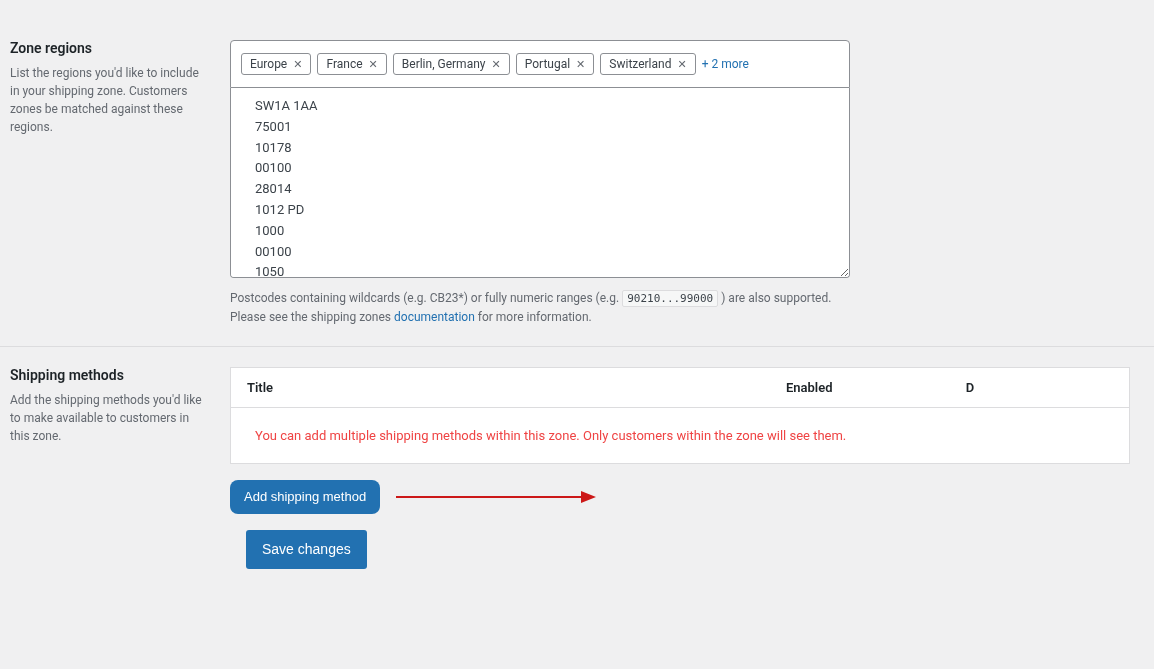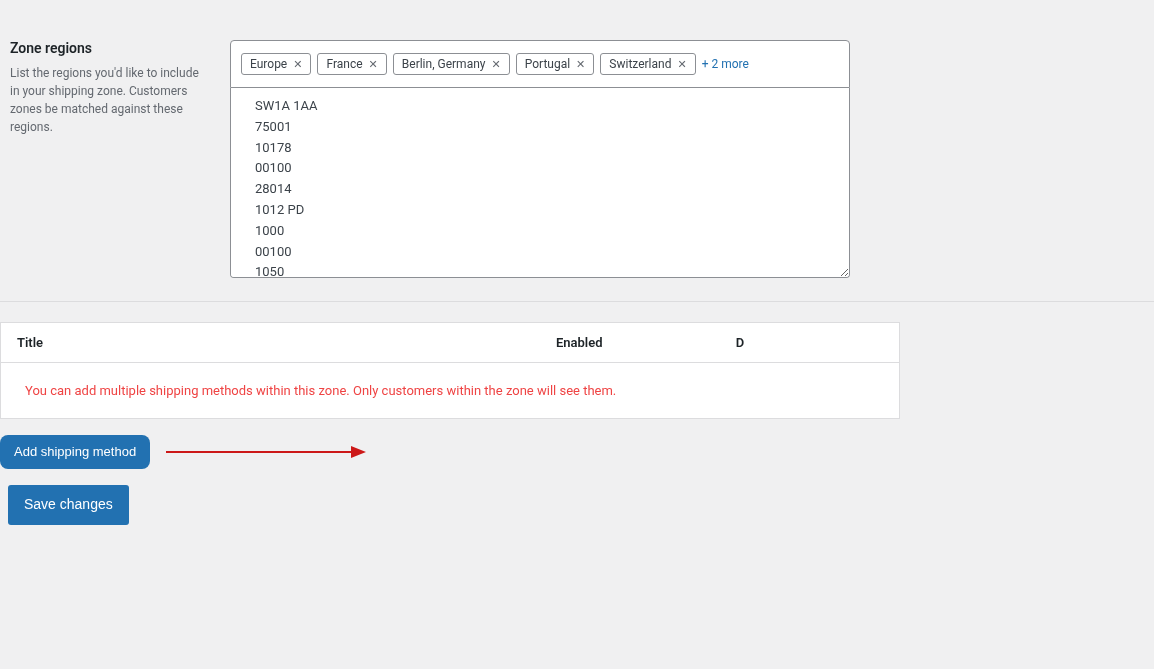--- a/index.html
+++ b/index.html
@@ -236,21 +236,21 @@
     }
 
     .arrow-indicator {
       display: flex;
       align-items: center;
       color: #cc1818;
     }
 
     .save-row {
       padding: 16px 0 10px 4px;
-      margin-left: 4px;
+      margin-left: 12px;
     }
 
     .divider {
       border: none;
       border-top: 1px solid #dcdcde;
       margin: 0;
     }
 
     
     .postcode-textarea::-webkit-scrollbar {
@@ -308,26 +308,33 @@
 75001
 10178
 00100
 28014
 1012 PD
 1000
 00100
 1050
 1000</textarea>
         </div>
+        <p class="hint-text">
+          <span>Postcodes containing wildcards (e.g. CB23*) or fully numeric ranges (e.g. </span><code class="code-text">90210...99000</code><span> ) are also supported. Please see the shipping zones </span><a href="#">documentation</a><span> for more information.</span>
+        </p>
       </div>
     </div>
 
     <hr class="divider">
 
     <div class="shipping-methods-section">
+      <div class="section-label">
+        <h3>Shipping methods</h3>
+        <p>Add the shipping methods you'd like to make available to customers in this zone.</p>
+      </div>
       <div class="methods-table-wrapper">
         <table class="methods-table">
           <thead>
             <tr>
               <th class="title-col">
                 <span>Title</span>
               </th>
               <th class="enabled-col">
                 <span>Enabled</span>
               </th>

